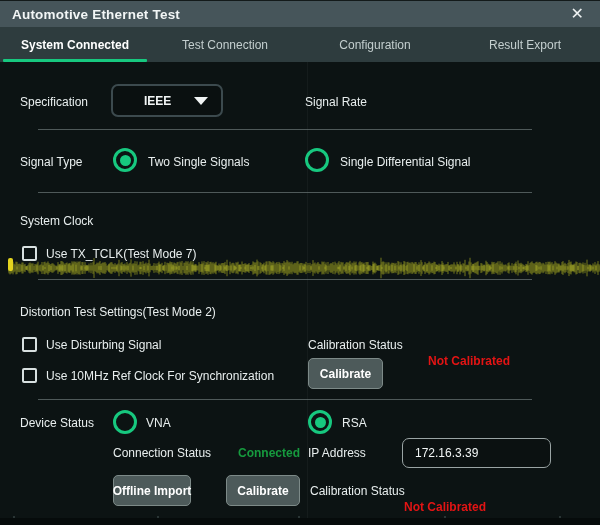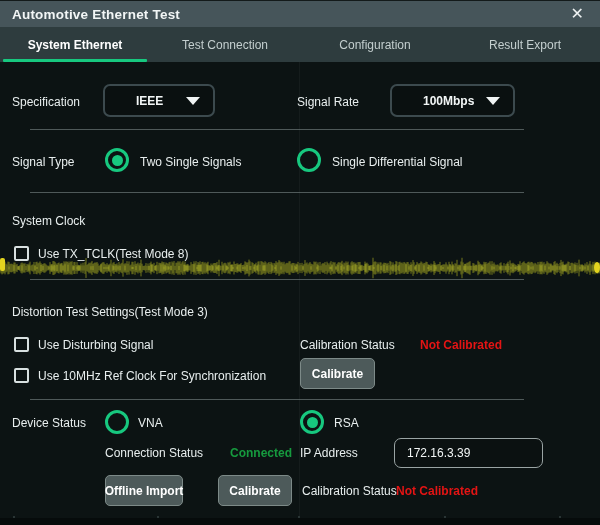--- a/index.html
+++ b/index.html
@@ -23,21 +23,21 @@
 
   
   .tabs{position:absolute;left:0;top:27px;width:600px;height:35px;background:#2e3c3e;
     display:flex;}
   .tab{flex:1 1 0;display:flex;align-items:center;justify-content:center;position:relative;
     color:#c4cfcf;font-size:12px;cursor:pointer;}
   .tab.active{color:#ffffff;font-weight:bold;}
   .tab.active::after{content:"";position:absolute;left:3px;right:3px;bottom:0;height:3px;
     background:var(--accent-green);border-radius:1px;}
 
-  .content{position:absolute;left:0;top:62px;width:552px;height:456px;background:#0c1313;text-decoration:underline;}
+  .content{position:absolute;left:8px;top:62px;width:552px;height:456px;background:#0c1313;text-decoration:underline;}
   .vgrid{position:absolute;left:299px;top:0;bottom:0;width:1px;background:rgba(255,255,255,0.04);}
 
   .lbl{position:absolute;color:#e8eeee;font-size:12px;white-space:nowrap;}
   .divider{position:absolute;left:30px;right:28px;height:1px;background:#667272;opacity:.75;}
 
   
   .select{position:absolute;height:33px;background:#0a1010;border:2px solid #3c4a4e;
     border-radius:7px;display:flex;align-items:center;justify-content:space-between;
     padding:0 13px;cursor:pointer;}
   .select .val{color:#f2f6f6;font-size:12px;font-weight:bold;padding-left:18px;}
@@ -58,82 +58,78 @@
   
   .btn{position:absolute;background:#4d5a5a;border:1px solid #7d8a88;border-radius:5px;
     color:#ffffff;font-size:12px;font-weight:bold;display:flex;align-items:center;
     justify-content:center;cursor:pointer;white-space:nowrap;}
 
   
   .tinput{position:absolute;background:#0b1111;border:1.5px solid #9aa4a4;border-radius:4px;
     color:#f2f6f6;font-size:12px;display:flex;align-items:center;padding:0 12px;}
 
   .green{color:var(--status-green);font-weight:bold;}
-  .red{color:var(--status-red);font-weight:bold;}
+  .red{color:var(--status-red);font-weight:bold;margin-top:16px;}
 
   
   .wave{position:absolute;left:0;top:256px;width:600px;height:24px;}
   .edge-marker{position:absolute;background:var(--marker-yellow);border-radius:2px;}
   .bottom-strip{position:absolute;left:0;top:518px;width:600px;height:7px;background:#060b0b;}
   .tick{position:absolute;top:516px;width:2px;height:2px;background:#2a3535;}
 </style>
 </head>
 <body>
 
 <div class="dialog">
 
   <div class="titlebar">
     <span class="title">Automotive Ethernet Test</span>
     <span class="close">✕</span>
   </div>
 
   <div class="tabs">
-    <div class="tab active">System Ethernet</div>
+    <div class="tab active">System Connected</div>
     <div class="tab">Test Connection</div>
     <div class="tab">Configuration</div>
     <div class="tab">Result Export</div>
   </div>
 
   <div class="content">
     <div class="vgrid"></div>
 
     <span class="lbl" style="left:12px;top:33px;">Specification</span>
     <div class="select" style="left:103px;top:22px;width:112px;">
       <span class="val">IEEE</span>
       <span class="caret"></span>
     </div>
     <span class="lbl" style="left:297px;top:33px;">Signal Rate</span>
-    <div class="select" style="left:390px;top:22px;width:125px;">
-      <span class="val">100Mbps</span>
-      <span class="caret"></span>
-    </div>
     <div class="divider" style="top:67px;"></div>
 
     <span class="lbl" style="left:12px;top:93px;">Signal Type</span>
     <div class="radio checked" style="left:105px;top:86px;">
         <span class="dot"></span>
       </div>
     <span class="lbl" style="left:140px;top:93px;">Two Single Signals</span>
     <div class="radio" style="left:297px;top:86px;"></div>
     <span class="lbl" style="left:332px;top:93px;">Single Differential Signal</span>
     <div class="divider" style="top:130px;"></div>
 
     <span class="lbl" style="left:12px;top:152px;">System Clock</span>
     <div class="checkbox" style="left:14px;top:184px;"></div>
-    <span class="lbl" style="left:38px;top:185px;">Use TX_TCLK(Test Mode 8)</span>
+    <span class="lbl" style="left:38px;top:185px;">Use TX_TCLK(Test Mode 7)</span>
 
     <svg class="wave" style="top:194px;" viewBox="0 0 600 24">
       <path id="wave-dim" stroke="var(--waveform-yellow)" stroke-width="1" opacity="0.85" fill="none" d="M0 8.47592830657959L0 15.52407169342041M1 6.602692604064941L1 17.39730739593506M2 5.584139674901962L2 18.415860325098038M3 6.3029032945632935L3 17.697096705436707M4 7.100642174482346L4 16.899357825517654M5 5.643467903137207L5 18.356532096862793M6 7.64806255698204L6 16.35193744301796M7 8.603413701057434L7 15.396586298942566M8 5.6461769342422485L8 18.35382306575775M9 5.9014588594436646L9 18.098541140556335M10 8.115105330944061L10 15.884894669055939M11 7.662327289581299L11 16.3376727104187M12 7.819912284612656L12 16.180087715387344M13 8.460655808448792L13 15.539344191551208M14 6.498892903327942L14 17.501107096672058M15 6.545289605855942L15 17.45471039414406M16 8.729292750358582L16 15.270707249641418M17 7.909044623374939L17 16.09095537662506M18 9.886028170585632L18 14.113971829414368M19 9.9725341796875L19 14.0274658203125M20 8.909964561462402L20 15.090035438537598M21 7.308793663978577L21 16.691206336021423M22 6.503055691719055L22 17.496944308280945M23 7.445672154426575L23 16.554327845573425M24 7.559800744056702L24 16.4401992559433M25 7.404087036848068L25 16.59591296315193M26 9.929074048995972L26 14.070925951004028M27 8.004940748214722L27 15.995059251785278M28 8.586610555648804L28 15.413389444351196M29 7.535837888717651L29 16.46416211128235M30 5.68809449672699L30 18.31190550327301M31 9.568859934806824L31 14.431140065193176M32 8.783821910619736L32 15.216178089380264M33 8.45118522644043L33 15.54881477355957M34 5.976734012365341L34 18.02326598763466M35 9.955251812934875L35 14.044748187065125M36 6.028731465339661L36 17.97126853466034M37 5.700709819793701L37 18.2992901802063M38 7.3577141761779785L38 16.64228582382202M39 6.640017032623291L39 17.35998296737671M40 5.4087090492248535L40 18.591290950775146M41 7.151338905096054L41 16.848661094903946M42 8.396214246749878L42 15.603785753250122M43 8.118051290512085L43 15.881948709487915M44 7.284177392721176L44 16.715822607278824M45 7.409388422966003L45 16.590611577033997M46 8.400892615318298L46 15.599107384681702M47 9.32067096233368L47 14.67932903766632M48 9.960250854492188L48 14.039749145507812M49 9.515862464904785L49 14.484137535095215M50 6.150210499763489L50 17.84978950023651M51 8.227725625038147L51 15.772274374961853M52 8.43239426612854L52 15.56760573387146M53 5.082995295524597L53 18.917004704475403M54 5.129862427711487L54 18.870137572288513M55 5.905177593231201L55 18.0948224067688M56 7.371928691864014L56 16.628071308135986M57 8.641555309295654L57 15.358444690704346M58 7.01240998506546L58 16.98759001493454M59 6.507663726806641L59 17.49233627319336M60 8.271608352661133L60 15.728391647338867M61 7.047538757324219L61 16.95246124267578M62 6.9257354736328125L62 17.074264526367188M63 8.649625778198242L63 15.350374221801758M64 5.313101410865784L64 18.686898589134216M65 6.447122573852539L65 17.55287742614746M66 5.2287757396698L66 18.7712242603302M67 6.081212759017944L67 17.918787240982056M68 5.5236804485321045L68 18.476319551467896M69 6.87005877494812L69 17.12994122505188M70 5.448363870382309L70 18.55163612961769M71 5.934533849358559L71 18.06546615064144M72 5.243894457817078L72 18.756105542182922M73 8.990430235862732L73 15.009569764137268M74 6.005856990814209L74 17.99414300918579M75 6.1220526695251465L75 17.877947330474854M76 9.005792140960693L76 14.994207859039307M77 6.1745816469192505L77 17.82541835308075M78 8.77625897526741L78 15.22374102473259M79 9.687021970748901L79 14.312978029251099M80 9.066454768180847L80 14.933545231819153M81 7.506954669952393L81 16.493045330047607M82 9.424030780792236L82 14.575969219207764M83 6.802533268928528L83 17.197466731071472M84 9.413381218910217L84 14.586618781089783M85 6.121910810470581L85 17.87808918952942M86 2.053594708442688L86 21.946405291557312M87 9.016100019216537L87 14.983899980783463M88 7.966787815093994L88 16.033212184906006M89 6.628439426422119L89 17.37156057357788M90 7.356131076812744L90 16.643868923187256M91 6.412069797515869L91 17.58793020248413M92 5.088019549846649L92 18.91198045015335M93 9.978331327438354L93 14.021668672561646M94 7.0677947998046875L94 16.932205200195312M95 6.393613815307617L95 17.606386184692383M96 6.759433746337891L96 17.24056625366211M97 6.029481738805771L97 17.97051826119423M98 7.520168423652649L98 16.47983157634735M99 9.837570786476135L99 14.162429213523865M100 9.233230203390121L100 14.766769796609879M101 7.777605056762695L101 16.222394943237305M102 6.851053833961487L102 17.148946166038513M103 6.115765571594238L103 17.88423442840576M104 6.376128047704697L104 17.623871952295303M105 7.93113648891449L105 16.06886351108551M106 8.684460520744324L106 15.315539479255676M107 7.157396078109741L107 16.84260392189026M108 8.613642305135727L108 15.386357694864273M109 9.472014605998993L109 14.527985394001007M110 7.580106109380722L110 16.419893890619278M111 3.785662293434143L111 20.214337706565857M112 8.460924282670021L112 15.539075717329979M113 6.730591654777527L113 17.269408345222473M114 6.130225509405136L114 17.869774490594864M115 8.087604641914368L115 15.912395358085632M116 9.613838791847229L116 14.386161208152771M117 7.391280978918076L117 16.608719021081924M118 9.054659008979797L118 14.945340991020203M119 6.084867715835571L119 17.91513228416443M120 8.497239351272583L120 15.502760648727417M121 7.553769946098328L121 16.446230053901672M122 6.765393614768982L122 17.234606385231018M123 3.354995608329773L123 20.645004391670227M124 8.188059329986572L124 15.811940670013428M125 7.284052222967148L125 16.715947777032852M126 7.579067349433899L126 16.4209326505661M127 5.185776352882385L127 18.814223647117615M128 7.847273945808411L128 16.15272605419159M129 5.415740609169006L129 18.584259390830994M130 9.378030896186829L130 14.621969103813171M131 8.539420366287231L131 15.460579633712769M132 5.793729871511459L132 18.20627012848854M133 5.852961242198944L133 18.147038757801056M134 8.507428169250488L134 15.492571830749512M135 5.204558223485947L135 18.795441776514053M136 7.852566689252853L136 16.147433310747147M137 7.619180083274841L137 16.38081991672516M138 6.5074604749679565L138 17.492539525032043M139 8.413652777671814L139 15.586347222328186M140 7.001353949308395L140 16.998646050691605M141 3.6042370796203613L141 20.39576292037964M142 7.714741826057434L142 16.285258173942566M143 9.796567559242249L143 14.203432440757751M144 9.970825761556625L144 14.029174238443375M145 9.454305171966553L145 14.545694828033447M146 7.140596508979797L146 16.859403491020203M147 9.972944855690002L147 14.027055144309998M148 7.477749839425087L148 16.522250160574913M149 9.648292660713196L149 14.351707339286804M150 7.080510854721069L150 16.91948914527893M151 5.6153857707977295L151 18.38461422920227M152 7.801150679588318L152 16.198849320411682M153 8.433579802513123L153 15.566420197486877M154 6.843497008085251L154 17.15650299191475M155 9.869749546051025L155 14.130250453948975M156 8.866117000579834L156 15.133882999420166M157 5.830916166305542L157 18.169083833694458M158 9.25808310508728L158 14.74191689491272M159 6.67689248919487L159 17.32310751080513M160 7.153296321630478L160 16.846703678369522M161 6.941350102424622L161 17.05864989757538M162 5.485519170761108L162 18.51448082923889M163 6.2871253490448L163 17.7128746509552M164 6.181930303573608L164 17.81806969642639M165 9.018007814884186L165 14.981992185115814M166 6.458823084831238L166 17.541176915168762M167 7.020413875579834L167 16.979586124420166M168 7.937295436859131L168 16.06270456314087M169 6.383264064788818L169 17.61673593521118M170 5.860176682472229L170 18.13982331752777M171 9.95279610157013L171 14.04720389842987M172 5.521895885467529L172 18.47810411453247M173 6.6567109525203705L173 17.34328904747963M174 5.055003762245178L174 18.944996237754822M175 9.940006732940674L175 14.059993267059326M176 6.698844283819199L176 17.3011557161808M177 6.724105477333069L177 17.27589452266693M178 5.176447033882141L178 18.82355296611786M179 6.375952363014221L179 17.62404763698578M180 5.224953889846802L180 18.7750461101532M181 7.857719659805298L181 16.142280340194702M182 6.326800584793091L182 17.67319941520691M183 5.094705671072006L183 18.905294328927994M184 7.524551153182983L184 16.475448846817017M185 5.416874289512634L185 18.583125710487366M186 9.681887030601501L186 14.318112969398499M187 7.891361713409424L187 16.108638286590576M188 8.178837895393372L188 15.821162104606628M189 9.725936651229858L189 14.274063348770142M190 9.463853240013123L190 14.536146759986877M191 6.1716532707214355L191 17.828346729278564M192 8.286235332489014L192 15.713764667510986M193 7.881057262420654L193 16.118942737579346M194 5.3836701810359955L194 18.616329818964005M195 7.275289297103882L195 16.724710702896118M196 5.167158842086792L196 18.832841157913208M197 8.80550742149353L197 15.19449257850647M198 6.042253375053406L198 17.957746624946594M199 6.700660586357117L199 17.299339413642883M200 5.278837084770203L200 18.721162915229797M201 8.880817890167236L201 15.119182109832764M202 6.021534204483032L202 17.978465795516968M203 5.793639421463013L203 18.206360578536987M204 7.3620665073394775L204 16.637933492660522M205 6.193658113479614L205 17.806341886520386M206 7.6210566512309015L206 16.3789433487691M207 6.6667691469192505L207 17.33323085308075M208 5.774521827697754L208 18.225478172302246M209 9.181695580482483L209 14.818304419517517M210 9.87040400505066L210 14.12959599494934M211 7.498763799667358L211 16.50123620033264M212 9.12190318107605L212 14.87809681892395M213 7.567345499992371L213 16.43265450000763M214 7.047392725944519L214 16.95260727405548M215 7.0007650554180145L215 16.999234944581985M216 7.17559814453125L216 16.82440185546875M217 5.9513221979141235L217 18.048677802085876M218 9.938671588897705L218 14.061328411102295M219 3.7722439765930176L219 20.227756023406982M220 9.445992708206177L220 14.554007291793823M221 9.870659708976746L221 14.129340291023254M222 5.793151259422302L222 18.206848740577698M223 9.756008833646774L223 14.243991166353226M224 7.163648456335068L224 16.836351543664932M225 6.730125546455383L225 17.269874453544617M226 7.406216263771057L226 16.593783736228943M227 9.9293814599514L227 14.0706185400486M228 6.343046873807907L228 17.656953126192093M229 6.795020550489426L229 17.204979449510574M230 5.742820501327515L230 18.257179498672485M231 8.757103681564331L231 15.242896318435669M232 8.493069857358932L232 15.506930142641068M233 8.640485405921936L233 15.359514594078064M234 5.526708960533142L234 18.473291039466858M235 7.882491797208786L235 16.117508202791214M236 7.981517314910889L236 16.01848268508911M237 7.258346080780029L237 16.74165391921997M238 7.653074860572815L238 16.346925139427185M239 8.742676973342896L239 15.257323026657104M240 8.042160272598267L240 15.957839727401733M241 7.062755674123764L241 16.937244325876236M242 9.028834700584412L242 14.971165299415588M243 8.986032009124756L243 15.013967990875244M244 8.48281443119049L244 15.51718556880951M245 5.3972989320755005L245 18.6027010679245M246 6.134749352931976L246 17.865250647068024M247 6.776182651519775L247 17.223817348480225M248 6.269133687019348L248 17.730866312980652M249 3.6074490696191788L249 20.39255093038082M250 5.360279679298401L250 18.6397203207016M251 9.809561222791672L251 14.190438777208328M252 6.210100501775742L252 17.78989949822426M253 6.938238739967346L253 17.061761260032654M254 8.650018632411957L254 15.349981367588043M255 7.942768931388855L255 16.057231068611145M256 6.696192622184753L256 17.303807377815247M257 9.624952524900436L257 14.375047475099564M258 5.595481246709824L258 18.404518753290176M259 5.351419985294342L259 18.648580014705658M260 8.745393753051758L260 15.254606246948242M261 5.146446228027344L261 18.853553771972656M262 5.465459823608398L262 18.5345401763916M263 6.068248748779297L263 17.931751251220703M264 6.949711441993713L264 17.050288558006287M265 5.284034013748169L265 18.71596598625183M266 6.447345614433289L266 17.55265438556671M267 8.387355208396912L267 15.612644791603088M268 6.904579997062683L268 17.095420002937317M269 5.985645651817322L269 18.014354348182678M270 8.03011104464531L270 15.96988895535469M271 5.91131067276001L271 18.08868932723999M272 6.86672568321228L272 17.13327431678772M273 9.512161612510681L273 14.487838387489319M274 7.088320255279541L274 16.91167974472046M275 7.4890923500061035L275 16.510907649993896M276 5.135544687509537L276 18.864455312490463M277 6.631244421005249L277 17.36875557899475M278 6.378239393234253L278 17.621760606765747M279 4.048067808151245L279 19.951932191848755M280 5.429076552391052L280 18.570923447608948M281 6.670987010002136L281 17.329012989997864M282 5.87756484746933L282 18.12243515253067M283 7.542201891541481L283 16.45779810845852M284 5.774178504943848L284 18.225821495056152M285 8.396525233983994L285 15.603474766016006M286 7.33687698841095L286 16.66312301158905M287 6.774125695228577L287 17.225874304771423M288 7.228153347969055L288 16.771846652030945M289 5.381279438734055L289 18.618720561265945M290 5.273066610097885L290 18.726933389902115M291 8.127340525388718L291 15.872659474611282M292 7.159976959228516L292 16.840023040771484M293 6.928005218505859L293 17.07199478149414M294 7.048730850219727L294 16.951269149780273M295 8.558273315429688L295 15.441726684570312M296 7.458840012550354L296 16.541159987449646M297 8.339385986328125L297 15.660614013671875M298 5.886950492858887L298 18.113049507141113M299 9.423489570617676L299 14.576510429382324M300 7.063460946083069L300 16.93653905391693M301 9.099786877632141L301 14.900213122367859M302 6.849128007888794L302 17.150871992111206M303 9.460188150405884L303 14.539811849594116M304 8.089184165000916L304 15.910815834999084M305 4.110957026481628L305 19.88904297351837M306 7.497724188491702L306 16.502275811508298M307 6.4760571122169495L307 17.52394288778305M308 8.573800325393677L308 15.426199674606323M309 7.280174344778061L309 16.71982565522194M310 6.057395339012146L310 17.942604660987854M311 7.623249739408493L311 16.376750260591507M312 8.201197534799576L312 15.798802465200424M313 8.56349527835846L313 15.43650472164154M314 5.508344769477844L314 18.491655230522156M315 6.273661255836487L315 17.726338744163513M316 5.6040507555007935L316 18.395949244499207M317 8.171640038490295L317 15.828359961509705M318 6.401178538799286L318 17.598821461200714M319 9.750303030014038L319 14.249696969985962M320 5.954245924949646L320 18.045754075050354M321 9.578205943107605L321 14.421794056892395M322 7.780136913061142L322 16.219863086938858M323 7.108481526374817L323 16.891518473625183M324 7.592750191688538L324 16.407249808311462M325 6.033952832221985L325 17.966047167778015M326 9.12356436252594L326 14.87643563747406M327 5.67189559340477L327 18.32810440659523M328 7.18794509768486L328 16.81205490231514M329 8.562510013580322L329 15.437489986419678M330 6.62212610244751L330 17.37787389755249M331 5.178399682044983L331 18.821600317955017M332 9.285624027252197L332 14.714375972747803M333 5.899000763893127L333 18.100999236106873M334 6.639986053109169L334 17.36001394689083M335 6.269014477729797L335 17.730985522270203M336 9.71659705042839L336 14.28340294957161M337 7.896324247121811L337 16.10367575287819M338 6.643027514219284L338 17.356972485780716M339 5.977144241333008L339 18.022855758666992M340 6.955140009522438L340 17.044859990477562M341 6.232028007507324L341 17.767971992492676M342 4.842937469482422L342 19.157062530517578M343 8.683450669050217L343 15.316549330949783M344 6.581782102584839L344 17.41821789741516M345 7.334256172180176L345 16.665743827819824M346 5.438551753759384L346 18.561448246240616M347 6.846020817756653L347 17.153979182243347M348 5.586380213499069L348 18.41361978650093M349 8.672099113464355L349 15.327900886535645M350 9.66820240020752L350 14.33179759979248M351 6.395545601844788L351 17.604454398155212M352 5.277422070503235L352 18.722577929496765M353 6.445568799972534L353 17.554431200027466M354 6.226242780685425L354 17.773757219314575M355 7.716497033834457L355 16.283502966165543M356 6.643733978271484L356 17.356266021728516M357 9.060077518224716L357 14.939922481775284M358 6.147662401199341L358 17.85233759880066M359 6.108194589614868L359 17.891805410385132M360 5.9424357414245605L360 18.05756425857544M361 9.883785098791122L361 14.116214901208878M362 8.920264840126038L362 15.079735159873962M363 9.787768125534058L363 14.212231874465942M364 9.91804525256157L364 14.08195474743843M365 5.628401294350624L365 18.371598705649376M366 7.151563405990601L366 16.8484365940094M367 6.617647409439087L367 17.382352590560913M368 7.801457643508911L368 16.19854235649109M369 9.927555322647095L369 14.072444677352905M370 9.386473894119263L370 14.613526105880737M371 9.049727022647858L371 14.950272977352142M372 9.302391409873962L372 14.697608590126038M373 1.7314105033874512L373 22.26858949661255M374 6.112635135650635L374 17.887364864349365M375 5.358818769454956L375 18.641181230545044M376 5.829938650131226L376 18.170061349868774M377 9.222754091024399L377 14.777245908975601M378 6.3745927810668945L378 17.625407218933105M379 8.643395900726318L379 15.356604099273682M380 6.325948238372803L380 17.674051761627197M381 6.496827602386475L381 17.503172397613525M382 9.405076503753662L382 14.594923496246338M383 7.702863663434982L383 16.297136336565018M384 6.654127836227417L384 17.345872163772583M385 7.041797041893005L385 16.958202958106995M386 6.83511421084404L386 17.16488578915596M387 8.030197620391846L387 15.969802379608154M388 6.8720561265945435L388 17.127943873405457M389 9.243112057447433L389 14.756887942552567M390 5.054872035980225L390 18.945127964019775M391 5.826566070318222L391 18.173433929681778M392 9.11250114440918L392 14.88749885559082M393 6.336079239845276L393 17.663920760154724M394 9.44213017821312L394 14.55786982178688M395 8.120238780975342L395 15.879761219024658M396 5.003650039434433L396 18.996349960565567M397 5.688496232032776L397 18.311503767967224M398 9.991915822029114L398 14.008084177970886M399 6.085964888334274L399 17.914035111665726M400 5.735448002815247L400 18.264551997184753M401 7.091260552406311L401 16.90873944759369M402 6.445968747138977L402 17.554031252861023M403 7.575398087501526L403 16.424601912498474M404 5.981170669198036L404 18.018829330801964M405 6.6163331270217896L405 17.38366687297821M406 7.708225846290588L406 16.29177415370941M407 6.150427460670471L407 17.84957253932953M408 6.052640080451965L408 17.947359919548035M409 7.823339104652405L409 16.176660895347595M410 9.02010202407837L410 14.97989797592163M411 6.286883354187012L411 17.71311664581299M412 8.153829574584961L412 15.846170425415039M413 4.091183662414551L413 19.90881633758545M414 6.187825798988342L414 17.812174201011658M415 9.916465878486633L415 14.083534121513367M416 8.674484491348267L416 15.325515508651733M417 5.937267541885376L417 18.062732458114624M418 7.4554358422756195L418 16.54456415772438M419 7.698919773101807L419 16.301080226898193M420 6.984961628913879L420 17.01503837108612M421 5.47002375125885L421 18.52997624874115M422 6.496000289916992L422 17.503999710083008M423 7.947635650634766L423 16.052364349365234M424 6.875276565551758L424 17.124723434448242M425 7.158899307250977L425 16.841100692749023M426 5.6862640380859375L426 18.313735961914062M427 6.024045944213867L427 17.975954055786133M428 8.30514907836914L428 15.69485092163086M429 8.585425019264221L429 15.414574980735779M430 9.312325119972229L430 14.687674880027771M431 7.640327215194702L431 16.359672784805298M432 8.64773154258728L432 15.35226845741272M433 8.35459589958191L433 15.64540410041809M434 5.077317953109741L434 18.92268204689026M435 6.732147932052612L435 17.267852067947388M436 8.707494139671326L436 15.292505860328674M437 8.605486154556274L437 15.394513845443726M438 8.303395509719849L438 15.696604490280151M439 8.043934106826782L439 15.956065893173218M440 5.910521596670151L440 18.08947840332985M441 9.190286844968796L441 14.809713155031204M442 8.957901000976562L442 15.042098999023438M443 8.382750153541565L443 15.617249846458435M444 8.462362289428711L444 15.537637710571289M445 8.42947006225586L445 15.57052993774414M446 6.313867419958115L446 17.686132580041885M447 8.408039212226868L447 15.591960787773132M448 9.487495869398117L448 14.512504130601883M449 5.8019280433654785L449 18.19807195663452M450 8.167726993560791L450 15.832273006439209M451 9.315035939216614L451 14.684964060783386M452 5.628543943166733L452 18.371456056833267M453 8.206483721733093L453 15.793516278266907M454 9.798271656036377L454 14.201728343963623M455 7.254975438117981L455 16.74502456188202M456 7.692132592201233L456 16.307867407798767M457 3.824624076485634L457 20.175375923514366M458 9.137261360883713L458 14.862738639116287M459 8.62317904829979L459 15.37682095170021M460 9.802867770195007L460 14.197132229804993M461 5.533667802810669L461 18.46633219718933M462 1.7687064558267593L462 22.23129354417324M463 6.41790509223938L463 17.58209490776062M464 9.387356042861938L464 14.612643957138062M465 7.795986533164978L465 16.204013466835022M466 7.672724723815918L466 16.327275276184082M467 6.725039482116699L467 17.2749605178833M468 6.664471626281738L468 17.33552837371826M469 5.858693569898605L469 18.141306430101395M470 5.2348291873931885L470 18.76517081260681M471 9.889885187149048L471 14.110114812850952M472 9.673963785171509L472 14.326036214828491M473 6.987916678190231L473 17.01208332180977M474 7.57709264755249L474 16.42290735244751M475 9.6953946352005L475 14.3046053647995M476 8.814288228750229L476 15.185711771249771M477 9.42703902721405L477 14.57296097278595M478 4.737651824951172L478 19.262348175048828M479 6.029987931251526L479 17.970012068748474M480 7.5979530811309814L480 16.40204691886902M481 9.45065125823021L481 14.54934874176979M482 9.956361055374146L482 14.043638944625854M483 8.283153772354126L483 15.716846227645874M484 5.8010536432266235L484 18.198946356773376M485 6.511136069893837L485 17.488863930106163M486 6.02659048140049L486 17.97340951859951M487 8.038536161184311L487 15.961463838815689M488 6.758384108543396L488 17.241615891456604M489 6.689717024564743L489 17.310282975435257M490 5.287525653839111L490 18.71247434616089M491 8.52769136428833L491 15.47230863571167M492 5.192997455596924L492 18.807002544403076M493 8.087895512580872L493 15.912104487419128M494 6.478009819984436L494 17.521990180015564M495 8.391722440719604L495 15.608277559280396M496 9.248393774032593L496 14.751606225967407M497 8.594998717308044L497 15.405001282691956M498 8.579851984977722L498 15.420148015022278M499 9.825109839439392L499 14.174890160560608M500 7.179214954376221L500 16.82078504562378M501 6.383742392063141L501 17.61625760793686M502 9.335067868232727L502 14.664932131767273M503 9.913502931594849L503 14.086497068405151M504 7.18608021736145L504 16.81391978263855M505 9.784475564956665L505 14.215524435043335M506 8.201486468315125L506 15.798513531684875M507 7.242615222930908L507 16.757384777069092M508 5.6996846199035645L508 18.300315380096436M509 9.868321418762207L509 14.131678581237793M510 4.458880424499512L510 19.54111957550049M511 7.353282421827316L511 16.646717578172684M512 7.553495466709137L512 16.446504533290863M513 6.794569343328476L513 17.205430656671524M514 7.690475583076477L514 16.309524416923523M515 8.456135392189026L515 15.543864607810974M516 8.875539302825928L516 15.124460697174072M517 9.941414594650269L517 14.058585405349731M518 7.914360761642456L518 16.085639238357544M519 8.522666692733765L519 15.477333307266235M520 5.268596410751343L520 18.731403589248657M521 8.965057730674744L521 15.034942269325256M522 7.0468926429748535L522 16.953107357025146M523 6.162569522857666L523 17.837430477142334M524 5.3969597816467285L524 18.60304021835327M525 6.942500412464142L525 17.057499587535858M526 7.732123136520386L526 16.267876863479614M527 7.165607213973999L527 16.834392786026M528 5.910404920578003L528 18.089595079421997M529 5.729073882102966L529 18.270926117897034M530 7.097434401512146L530 16.902565598487854M531 5.870320200920105L531 18.129679799079895M532 5.9869325160980225L532 18.013067483901978M533 7.189425230026245L533 16.810574769973755M534 8.357548862695694L534 15.642451137304306M535 6.817919611930847L535 17.182080388069153M536 7.634100317955017L536 16.365899682044983M537 8.851577639579773L537 15.148422360420227M538 6.030921936035156L538 17.969078063964844M539 8.602437824010849L539 15.397562175989151M540 5.7056885957717896L540 18.29431140422821M541 5.928705334663391L541 18.07129466533661M542 5.652907490730286L542 18.347092509269714M543 7.4858033657073975L543 16.514196634292603M544 6.14129900932312L544 17.85870099067688M545 9.792846441268921L545 14.207153558731079M546 7.61702299118042L546 16.38297700881958M547 5.230514898896217L547 18.769485101103783M548 6.543848365545273L548 17.456151634454727M549 7.463789582252502L549 16.536210417747498M550 7.608687877655029L550 16.39131212234497M551 7.491061687469482L551 16.508938312530518M552 9.595630168914795L552 14.404369831085205M553 8.784874081611633L553 15.215125918388367M554 5.937550812959671L554 18.06244918704033M555 5.108697414398193L555 18.891302585601807M556 7.766855210065842L556 16.23314478993416M557 6.771754026412964L557 17.228245973587036M558 7.9554735124111176L558 16.044526487588882M559 9.866134524345398L559 14.133865475654602M560 6.8735069036483765L560 17.126493096351624M561 3.93378221988678L561 20.06621778011322M562 6.199736446142197L562 17.800263553857803M563 5.558662861585617L563 18.441337138414383M564 9.534070491790771L564 14.465929508209229M565 8.690031617879868L565 15.309968382120132M566 7.739257216453552L566 16.260742783546448M567 7.601117342710495L567 16.398882657289505M568 5.531744956970215L568 18.468255043029785M569 6.0492561757564545L569 17.950743824243546M570 9.99094307422638L570 14.00905692577362M571 6.929794549942017L571 17.070205450057983M572 6.692668199539185L572 17.307331800460815M573 7.293306589126587L573 16.706693410873413M574 8.220769166946411L574 15.779230833053589M575 6.447941064834595L575 17.552058935165405M576 9.054810404777527L576 14.945189595222473M577 6.815075874328613L577 17.184924125671387M578 9.357542991638184L578 14.642457008361816M579 3.656622424721718L579 20.343377575278282M580 8.332396149635315L580 15.667603850364685M581 9.099639654159546L581 14.900360345840454M582 8.682221621274948L582 15.317778378725052M583 9.05821368098259L583 14.94178631901741M584 9.46869969367981L584 14.53130030632019M585 7.447420954704285L585 16.552579045295715M586 8.747352063655853L586 15.252647936344147M587 6.1041127145290375L587 17.895887285470963M588 9.821099638938904L588 14.178900361061096M589 7.660626173019409L589 16.33937382698059M590 5.093797445297241L590 18.90620255470276M591 8.227289915084839L591 15.772710084915161M592 9.427512735128403L592 14.572487264871597M593 5.872430801391602L593 18.1275691986084M594 8.437700867652893L594 15.562299132347107M595 5.693657845258713L595 18.306342154741287M596 9.867757558822632L596 14.132242441177368M597 6.17911696434021L597 17.82088303565979M598 6.427935212850571L598 17.57206478714943M599 7.268421053886414L599 16.731578946113586M600 6.467101573944092L600 17.532898426055908"></path>
       <path id="wave-bright" stroke="#b9bf2d" stroke-width="1" opacity="0.55" fill="none" d="M3 8.618311762809753L3 15.381688237190247M4 10.373154789209366L4 13.626845210790634M9 10.525066167116165L9 13.474933832883835M14 9.232258588075638L14 14.767741411924362M18 10.601288914680481L18 13.398711085319519M19 10.158284187316895L19 13.841715812683105M22 9.337775986641645L22 14.662224013358355M29 9.293130069971085L29 14.706869930028915M35 8.8748539686203L35 15.1251460313797M37 10.98291826248169L37 13.01708173751831M41 8.970918446779251L41 15.029081553220749M43 10.006265878677368L43 13.993734121322632M49 10.63481205701828L49 13.36518794298172M51 9.586952477693558L51 14.413047522306442M52 8.341855674982071L52 15.658144325017929M53 10.251390367746353L53 13.748609632253647M54 8.803551197052002L54 15.196448802947998M55 9.42688798904419L55 14.57311201095581M57 8.69173088669777L57 15.30826911330223M61 8.201061248779297L61 15.798938751220703M63 9.789770036935806L63 14.210229963064194M65 8.30577638745308L65 15.69422361254692M68 8.650258302688599L68 15.349741697311401M73 10.326587975025177L73 13.673412024974823M74 10.030432224273682L74 13.969567775726318M77 10.53746584057808L77 13.46253415942192M78 9.565350770950317L78 14.434649229049683M79 9.124526143074036L79 14.875473856925964M80 10.243330776691437L80 13.756669223308563M91 10.217053890228271L91 13.782946109771729M93 8.057806208729744L93 15.942193791270256M101 8.225511461496353L101 15.774488538503647M104 10.922429352998734L104 13.077570647001266M106 10.744917899370193L106 13.255082100629807M108 10.724328637123108L108 13.275671362876892M109 8.466665744781494L109 15.533334255218506M113 9.55547621846199L113 14.44452378153801M114 10.19106749817729L114 13.80893250182271M116 8.300423681735992L116 15.699576318264008M118 10.322341501712799L118 13.677658498287201M120 9.923678070306778L120 14.076321929693222M125 9.585763812065125L125 14.414236187934875M132 10.79567539691925L132 13.20432460308075M133 10.978768974542618L133 13.021231025457382M136 9.817641407251358L136 14.182358592748642M140 9.67085313796997L140 14.32914686203003M149 10.0191131234169L149 13.9808868765831M151 8.662068516016006L151 15.337931483983994M152 8.619591355323792L152 15.380408644676208M155 10.061514377593994L155 13.938485622406006M156 9.299236476421356L156 14.700763523578644M161 8.416632443666458L161 15.583367556333542M163 8.328341644257307L163 15.671658355742693M164 10.500370264053345L164 13.499629735946655M165 8.309123158454895L165 15.690876841545105M166 10.16159537434578L166 13.83840462565422M168 10.22863245010376L168 13.77136754989624M169 10.644968509674072L169 13.355031490325928M171 9.506765246391296L171 14.493234753608704M179 9.964787751436234L179 14.035212248563766M184 8.976108700037003L184 15.023891299962997M185 8.657737374305725L185 15.342262625694275M186 9.258971691131592L186 14.741028308868408M187 9.42513981461525L187 14.57486018538475M188 9.409613400697708L188 14.590386599302292M194 8.33972242474556L194 15.66027757525444M197 10.766355454921722L197 13.233644545078278M198 8.836160778999329L198 15.163839221000671M199 8.793354153633118L199 15.206645846366882M200 9.086637526750565L200 14.913362473249435M201 8.091115187853575L201 15.908884812146425M207 8.605802476406097L207 15.394197523593903M208 9.424334436655045L208 14.575665563344955M210 9.552330255508423L210 14.447669744491577M212 9.226143956184387L212 14.773856043815613M213 10.181124806404114L213 13.818875193595886M216 9.436771303415298L216 14.563228696584702M217 10.824581742286682L217 13.175418257713318M218 8.963173389434814L218 15.036826610565186M219 8.926854401826859L219 15.073145598173141M223 8.473704397678375L223 15.526295602321625M226 9.395827561616898L226 14.604172438383102M227 9.582500323653221L227 14.417499676346779M228 10.963620583061129L228 13.036379416938871M231 8.792445331811905L231 15.207554668188095M232 8.606230646371841L232 15.393769353628159M233 10.925779610872269L233 13.074220389127731M237 10.565174579620361L237 13.434825420379639M238 8.98991134762764L238 15.01008865237236M240 8.756137609481812L240 15.243862390518188M243 10.871460139751434L243 13.128539860248566M245 10.412404894828796L245 13.587595105171204M247 9.027257353067398L247 14.972742646932602M250 10.099479079246521L250 13.900520920753479M254 10.650224924087524L254 13.349775075912476M255 8.74881660938263L255 15.25118339061737M257 9.471307337284088L257 14.528692662715912M258 8.447491437196732L258 15.552508562803268M263 9.488212496042252L263 14.511787503957748M264 9.288367539644241L264 14.711632460355759M265 9.297405868768692L265 14.702594131231308M272 8.566307216882706L272 15.433692783117294M275 10.89174023270607L275 13.10825976729393M276 9.116427212953568L276 14.883572787046432M281 10.388274222612381L281 13.611725777387619M292 9.44287109375L292 14.55712890625M295 9.896869570016861L295 14.103130429983139M296 10.9943268597126L296 13.0056731402874M297 8.458530347794294L297 15.541469652205706M303 10.278575360774994L303 13.721424639225006M311 10.297065168619156L311 13.702934831380844M317 10.63266208767891L317 13.36733791232109M318 8.830179452896118L318 15.169820547103882M330 10.70646047592163L330 13.29353952407837M331 10.753832131624222L331 13.246167868375778M332 8.290191054344177L332 15.709808945655823M336 10.75992700457573L336 13.24007299542427M338 9.16196147724986L338 14.83803852275014M341 10.031403541564941L341 13.968596458435059M342 8.23830783367157L342 15.76169216632843M344 10.570428043603897L344 13.429571956396103M347 9.453856269363314L347 14.546143730636686M348 9.110271375626326L348 14.889728624373674M352 9.744928151369095L352 14.255071848630905M353 8.695044755935669L353 15.304955244064331M355 8.39607098698616L355 15.60392901301384M356 8.501594543457031L356 15.498405456542969M359 10.868447929620743L359 13.131552070379257M360 9.36012127995491L360 14.63987872004509M361 8.811614140868187L361 15.188385859131813M365 8.164384633302689L365 15.835615366697311M366 8.195078670978546L366 15.804921329021454M369 9.595490217208862L369 14.404509782791138M370 9.843073308467865L370 14.156926691532135M373 8.520822048187256L373 15.479177951812744M374 10.905404478311539L374 13.094595521688461M378 8.047163873910904L378 15.952836126089096M381 10.076815128326416L381 13.923184871673584M384 8.923131138086319L384 15.076868861913681M387 9.751880079507828L387 14.248119920492172M391 10.428686887025833L391 13.571313112974167M393 8.527976304292679L393 15.472023695707321M396 8.602210909128189L396 15.397789090871811M399 8.897338300943375L399 15.102661699056625M406 8.277900099754333L406 15.722099900245667M409 10.3400938808918L409 13.6599061191082M411 9.057602804154158L411 14.942397195845842M415 10.723332285881042L415 13.276667714118958M416 8.842563390731812L416 15.157436609268188M419 8.952664762735367L419 15.047335237264633M424 9.339754104614258L424 14.660245895385742M428 10.948089521378279L428 13.051910478621721M429 8.9115651845932L429 15.0884348154068M431 9.883281946182251L431 14.116718053817749M434 8.717409294098616L434 15.282590705901384M435 9.106951862573624L435 14.893048137426376M436 10.479971438646317L436 13.520028561353683M441 9.831510037183762L441 14.168489962816238M443 10.99070480465889L443 13.00929519534111M448 10.82557612657547L448 13.17442387342453M450 8.341035276651382L450 15.658964723348618M452 10.264938473701477L452 13.735061526298523M453 8.752985030412674L453 15.247014969587326M458 10.611143797636032L458 13.388856202363968M460 8.920064747333527L460 15.079935252666473M464 10.140348076820374L464 13.859651923179626M465 8.014464884996414L465 15.985535115003586M466 9.611702919006348L466 14.388297080993652M468 10.21968737244606L468 13.78031262755394M470 9.66185736656189L470 14.33814263343811M474 9.654997259378433L474 14.345002740621567M476 8.637554734945297L476 15.362445265054703M479 8.837973862886429L479 15.162026137113571M481 8.139070212841034L481 15.860929787158966M482 9.167575597763062L482 14.832424402236938M483 10.995368629693985L483 13.004631370306015M485 8.380238801240921L485 15.619761198759079M492 10.24069157242775L492 13.75930842757225M494 10.627317786216736L494 13.372682213783264M500 10.655597120523453L500 13.344402879476547M501 9.657932668924332L501 14.342067331075668M506 10.231126815080643L506 13.768873184919357M508 8.042842298746109L508 15.957157701253891M511 10.780457258224487L511 13.219542741775513M513 8.824514269828796L513 15.175485730171204M515 10.747763901948929L515 13.252236098051071M516 10.771747946739197L516 13.228252053260803M518 10.12151638790965L518 13.87848361209035M519 8.681606531143188L519 15.318393468856812M520 10.095100551843643L520 13.904899448156357M528 8.999251514673233L528 15.000748485326767M529 9.595354676246643L529 14.404645323753357M531 10.653296500444412L531 13.346703499555588M533 10.28553882241249L533 13.71446117758751M540 8.363414645195007L540 15.636585354804993M541 9.49061755463481L541 14.50938244536519M542 8.657833844423294L542 15.342166155576706M545 8.380823086947203L545 15.619176913052797M549 10.635251313447952L549 13.364748686552048M551 8.474304676055908L551 15.525695323944092M553 9.975305140018463L553 14.024694859981537M555 9.23789444565773L555 14.76210555434227M557 10.21053433418274L557 13.78946566581726M560 10.446099787950516L560 13.553900212049484M562 9.3722585439682L562 14.6277414560318M563 8.44549909234047L563 15.55450090765953M564 8.419368922710419L564 15.580631077289581M565 8.980214636772871L565 15.019785363227129M566 9.167568802833557L566 14.832431197166443M570 9.712181508541107L570 14.287818491458893M575 8.521499305963516L575 15.478500694036484M580 10.724652647972107L580 13.275347352027893M582 8.294276148080826L582 15.705723851919174M583 10.24320051074028L583 13.75679948925972M585 10.632714301347733L585 13.367285698652267M588 9.145088493824005L588 14.854911506175995M593 8.445627123117447L593 15.554372876882553"></path>
     </svg>
     <div class="edge-marker" style="left:0;top:196px;width:5px;height:13px;"></div>
     <div class="edge-marker" style="left:594px;top:200px;width:6px;height:11px;border-radius:50%;"></div>
     <div class="divider" style="top:217px;"></div>
 
-    <span class="lbl" style="left:12px;top:243px;">Distortion Test Settings(Test Mode 3)</span>
+    <span class="lbl" style="left:12px;top:243px;">Distortion Test Settings(Test Mode 2)</span>
     <div class="checkbox" style="left:14px;top:275px;"></div>
     <span class="lbl" style="left:38px;top:276px;">Use Disturbing Signal</span>
     <span class="lbl" style="left:300px;top:276px;">Calibration Status</span>
     <span class="lbl red" style="left:420px;top:276px;">Not Calibrated</span>
 
     <div class="checkbox" style="left:14px;top:306px;"></div>
     <span class="lbl" style="left:38px;top:307px;">Use 10MHz Ref Clock For Synchronization</span>
     <div class="btn" style="left:300px;top:296px;width:75px;height:31px;">Calibrate</div>
     <div class="divider" style="top:337px;"></div>
 

